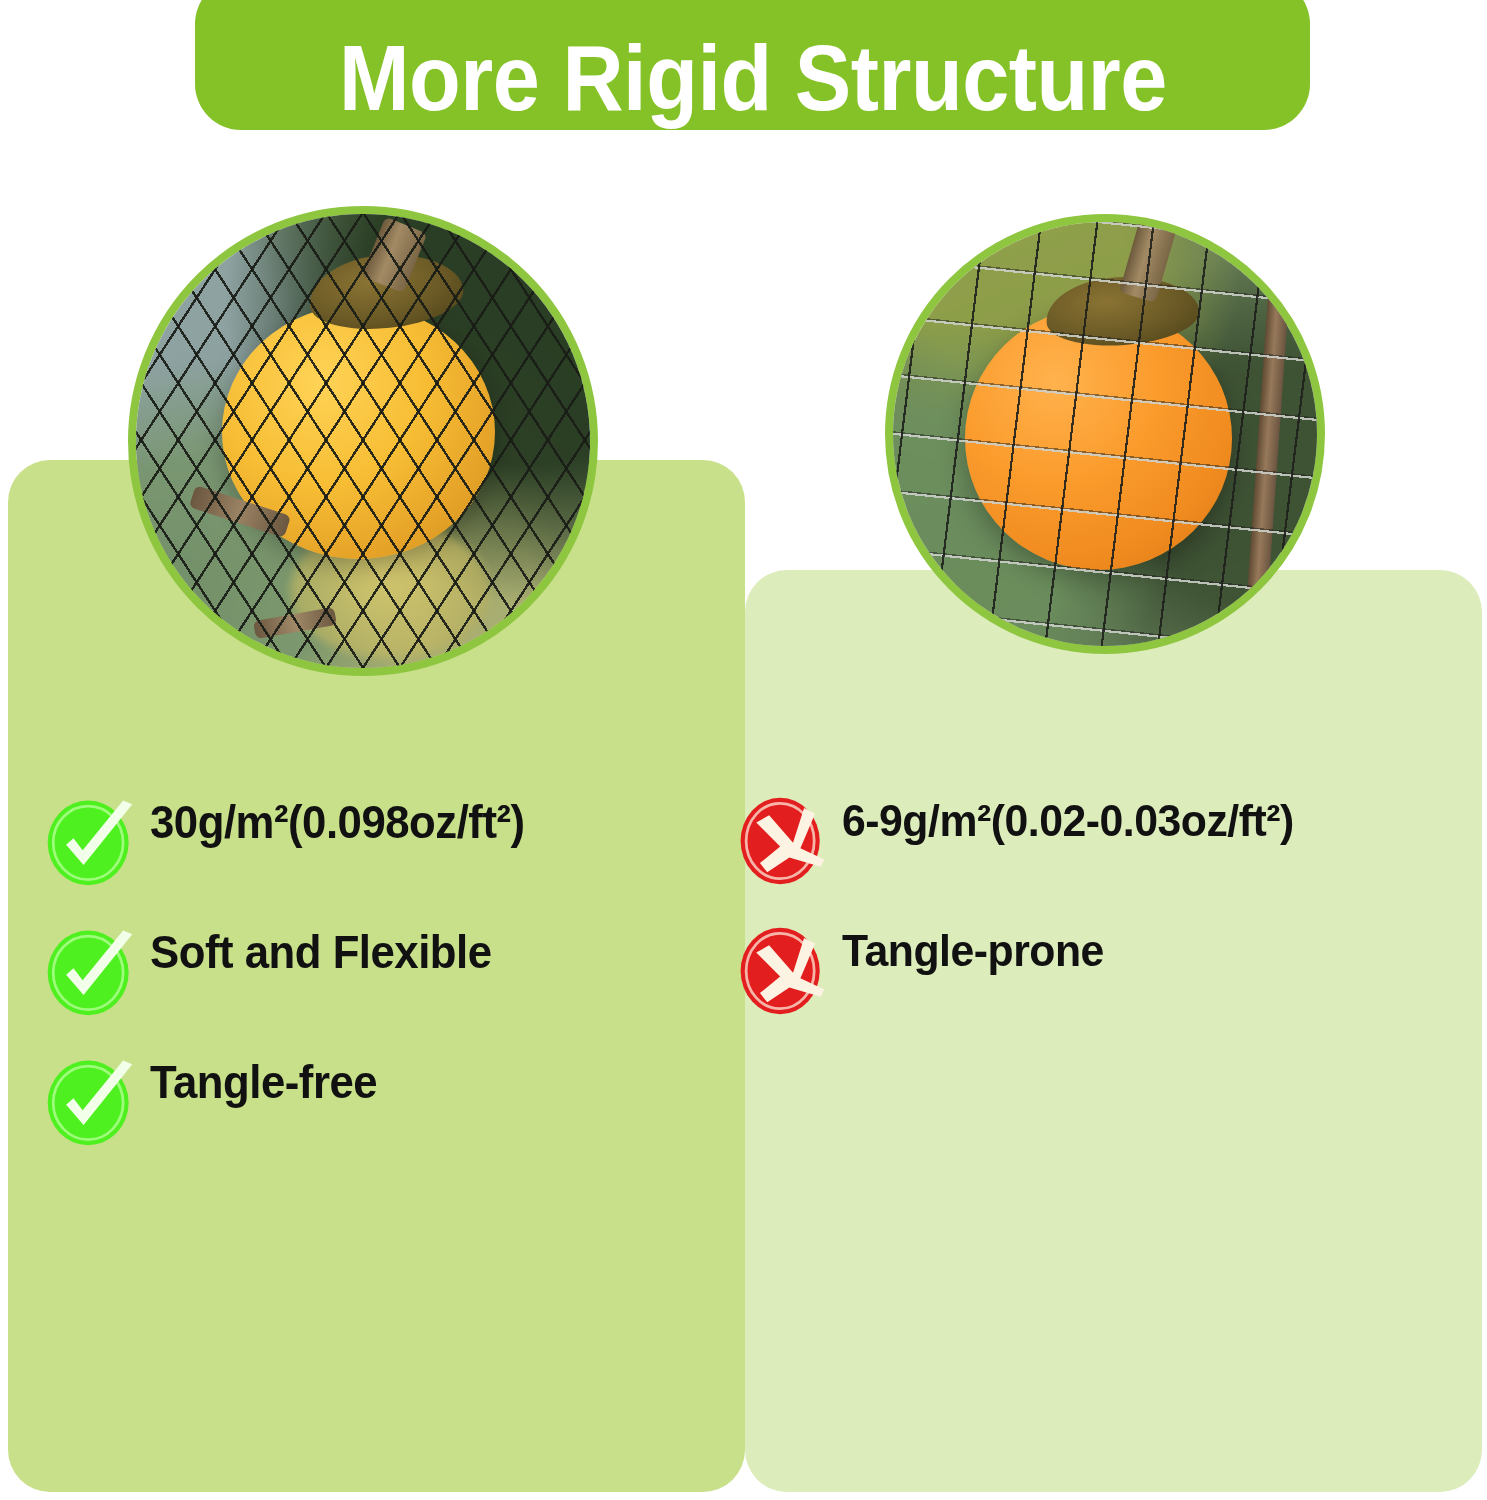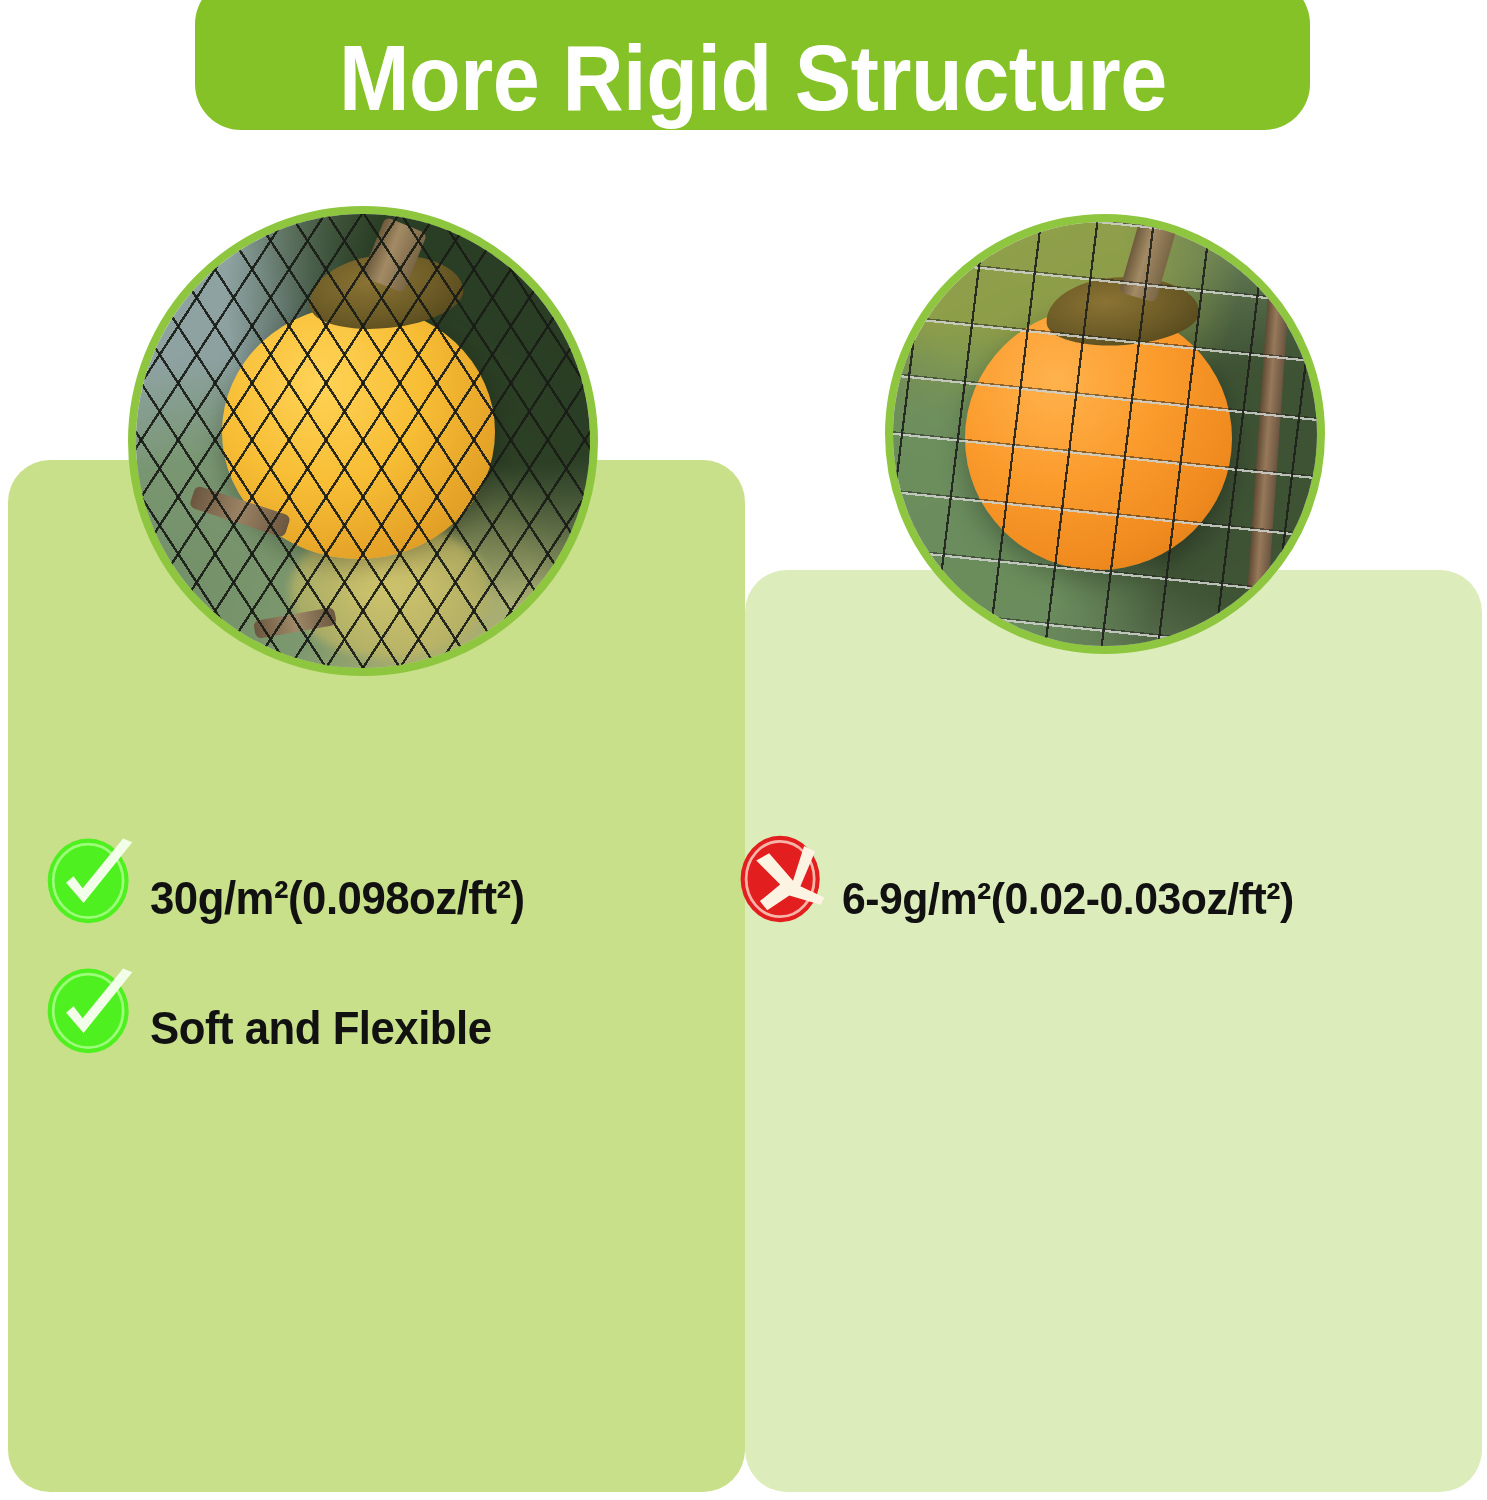--- a/index.html
+++ b/index.html
@@ -170,21 +170,21 @@
 
   
   .feature-list {
     position: absolute;
   }
   #list-left { left: 44px; top: 795px; width: 700px; }
   #list-right { left: 736px; top: 795px; width: 700px; }
 
   .feature-row {
     display: flex;
-    align-items: flex-end;
+    align-items: flex-start;
     height: 130px;
   }
   .icon-wrap {
     position: relative;
     width: 92px;
     height: 92px;
     flex: 0 0 92px;
   }
   .icon-wrap svg { display: block; width: 100%; height: 100%; overflow: visible; }
 
@@ -252,35 +252,55 @@
     <span class="icon-wrap">
       <svg viewBox="0 0 100 100" aria-hidden="true">
         <ellipse cx="48" cy="52" rx="44" ry="46" fill="#4ef01f"></ellipse>
         <ellipse cx="48" cy="52" rx="38" ry="40" fill="none" stroke="#9dfc7a" stroke-width="3"></ellipse>
         <path d="M24 54 L43 76 L96 10 L86 6 L42 60 L32 47 Z" fill="#f2ffe9"></path>
       </svg>
     </span>
     <span class="feature-label">Soft and Flexible</span>
   </div>
 
+  <div class="feature-row">
+    <span class="icon-wrap">
+      <svg viewBox="0 0 100 100" aria-hidden="true">
+        <ellipse cx="48" cy="52" rx="44" ry="46" fill="#4ef01f"></ellipse>
+        <ellipse cx="48" cy="52" rx="38" ry="40" fill="none" stroke="#9dfc7a" stroke-width="3"></ellipse>
+        <path d="M24 54 L43 76 L96 10 L86 6 L42 60 L32 47 Z" fill="#f2ffe9"></path>
+      </svg>
+    </span>
+    <span class="feature-label">Tangle-free</span>
+  </div>
 
 
 
 </div>
 
 <div id="list-right" class="feature-list">
 
   <div class="feature-row">
     <span class="icon-wrap">
       <svg viewBox="0 0 100 100" aria-hidden="true">
         <ellipse cx="48" cy="50" rx="43" ry="47" fill="#e31e1e"></ellipse>
         <ellipse cx="48" cy="50" rx="37" ry="41" fill="none" stroke="#f7b4a8" stroke-width="3"></ellipse>
         <path d="M22 30 L36 22 L62 52 L74 14 L86 20 L70 58 L96 70 L92 78 L58 68 L34 84 L26 74 L48 56 Z" fill="#fdf3e3"></path>
       </svg>
     </span>
     <span class="feature-label">6-9g/m²(0.02-0.03oz/ft²)</span>
   </div>
 
 
+  <div class="feature-row">
+    <span class="icon-wrap">
+      <svg viewBox="0 0 100 100" aria-hidden="true">
+        <ellipse cx="48" cy="50" rx="43" ry="47" fill="#e31e1e"></ellipse>
+        <ellipse cx="48" cy="50" rx="37" ry="41" fill="none" stroke="#f7b4a8" stroke-width="3"></ellipse>
+        <path d="M22 30 L36 22 L62 52 L74 14 L86 20 L70 58 L96 70 L92 78 L58 68 L34 84 L26 74 L48 56 Z" fill="#fdf3e3"></path>
+      </svg>
+    </span>
+    <span class="feature-label">Tangle-prone</span>
+  </div>
 
 
 
 </div>
 
 </body></html>

